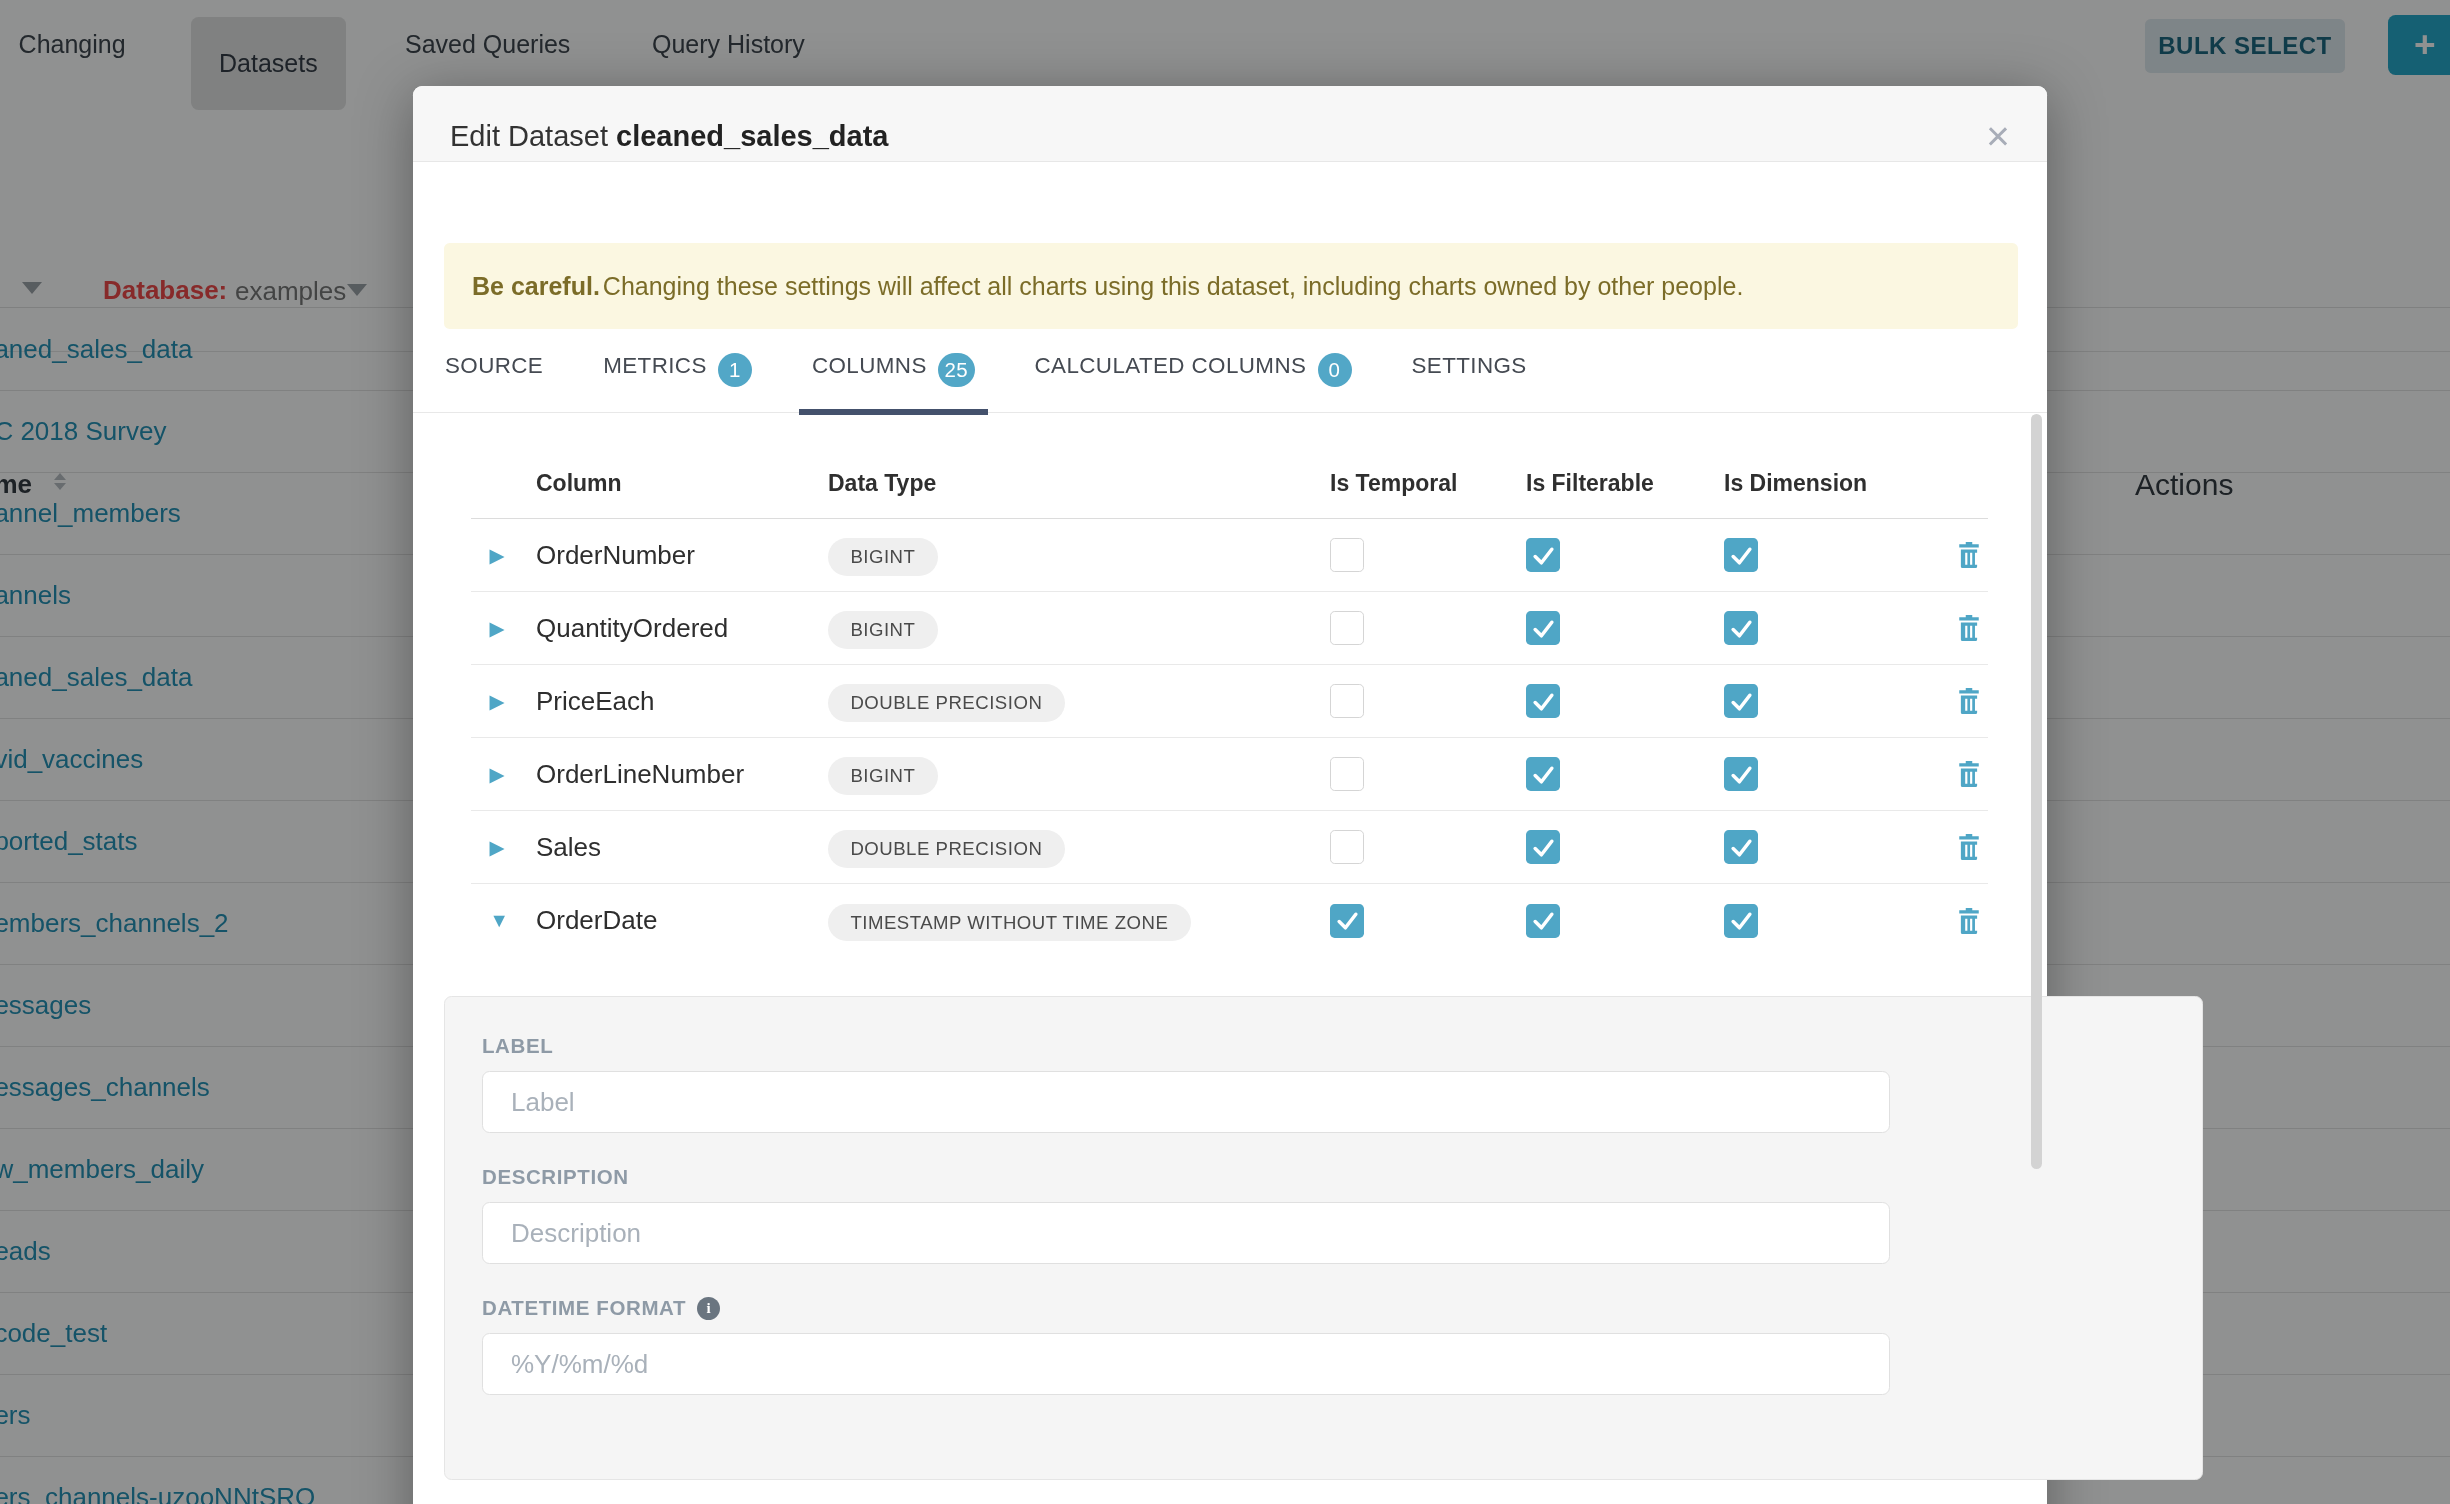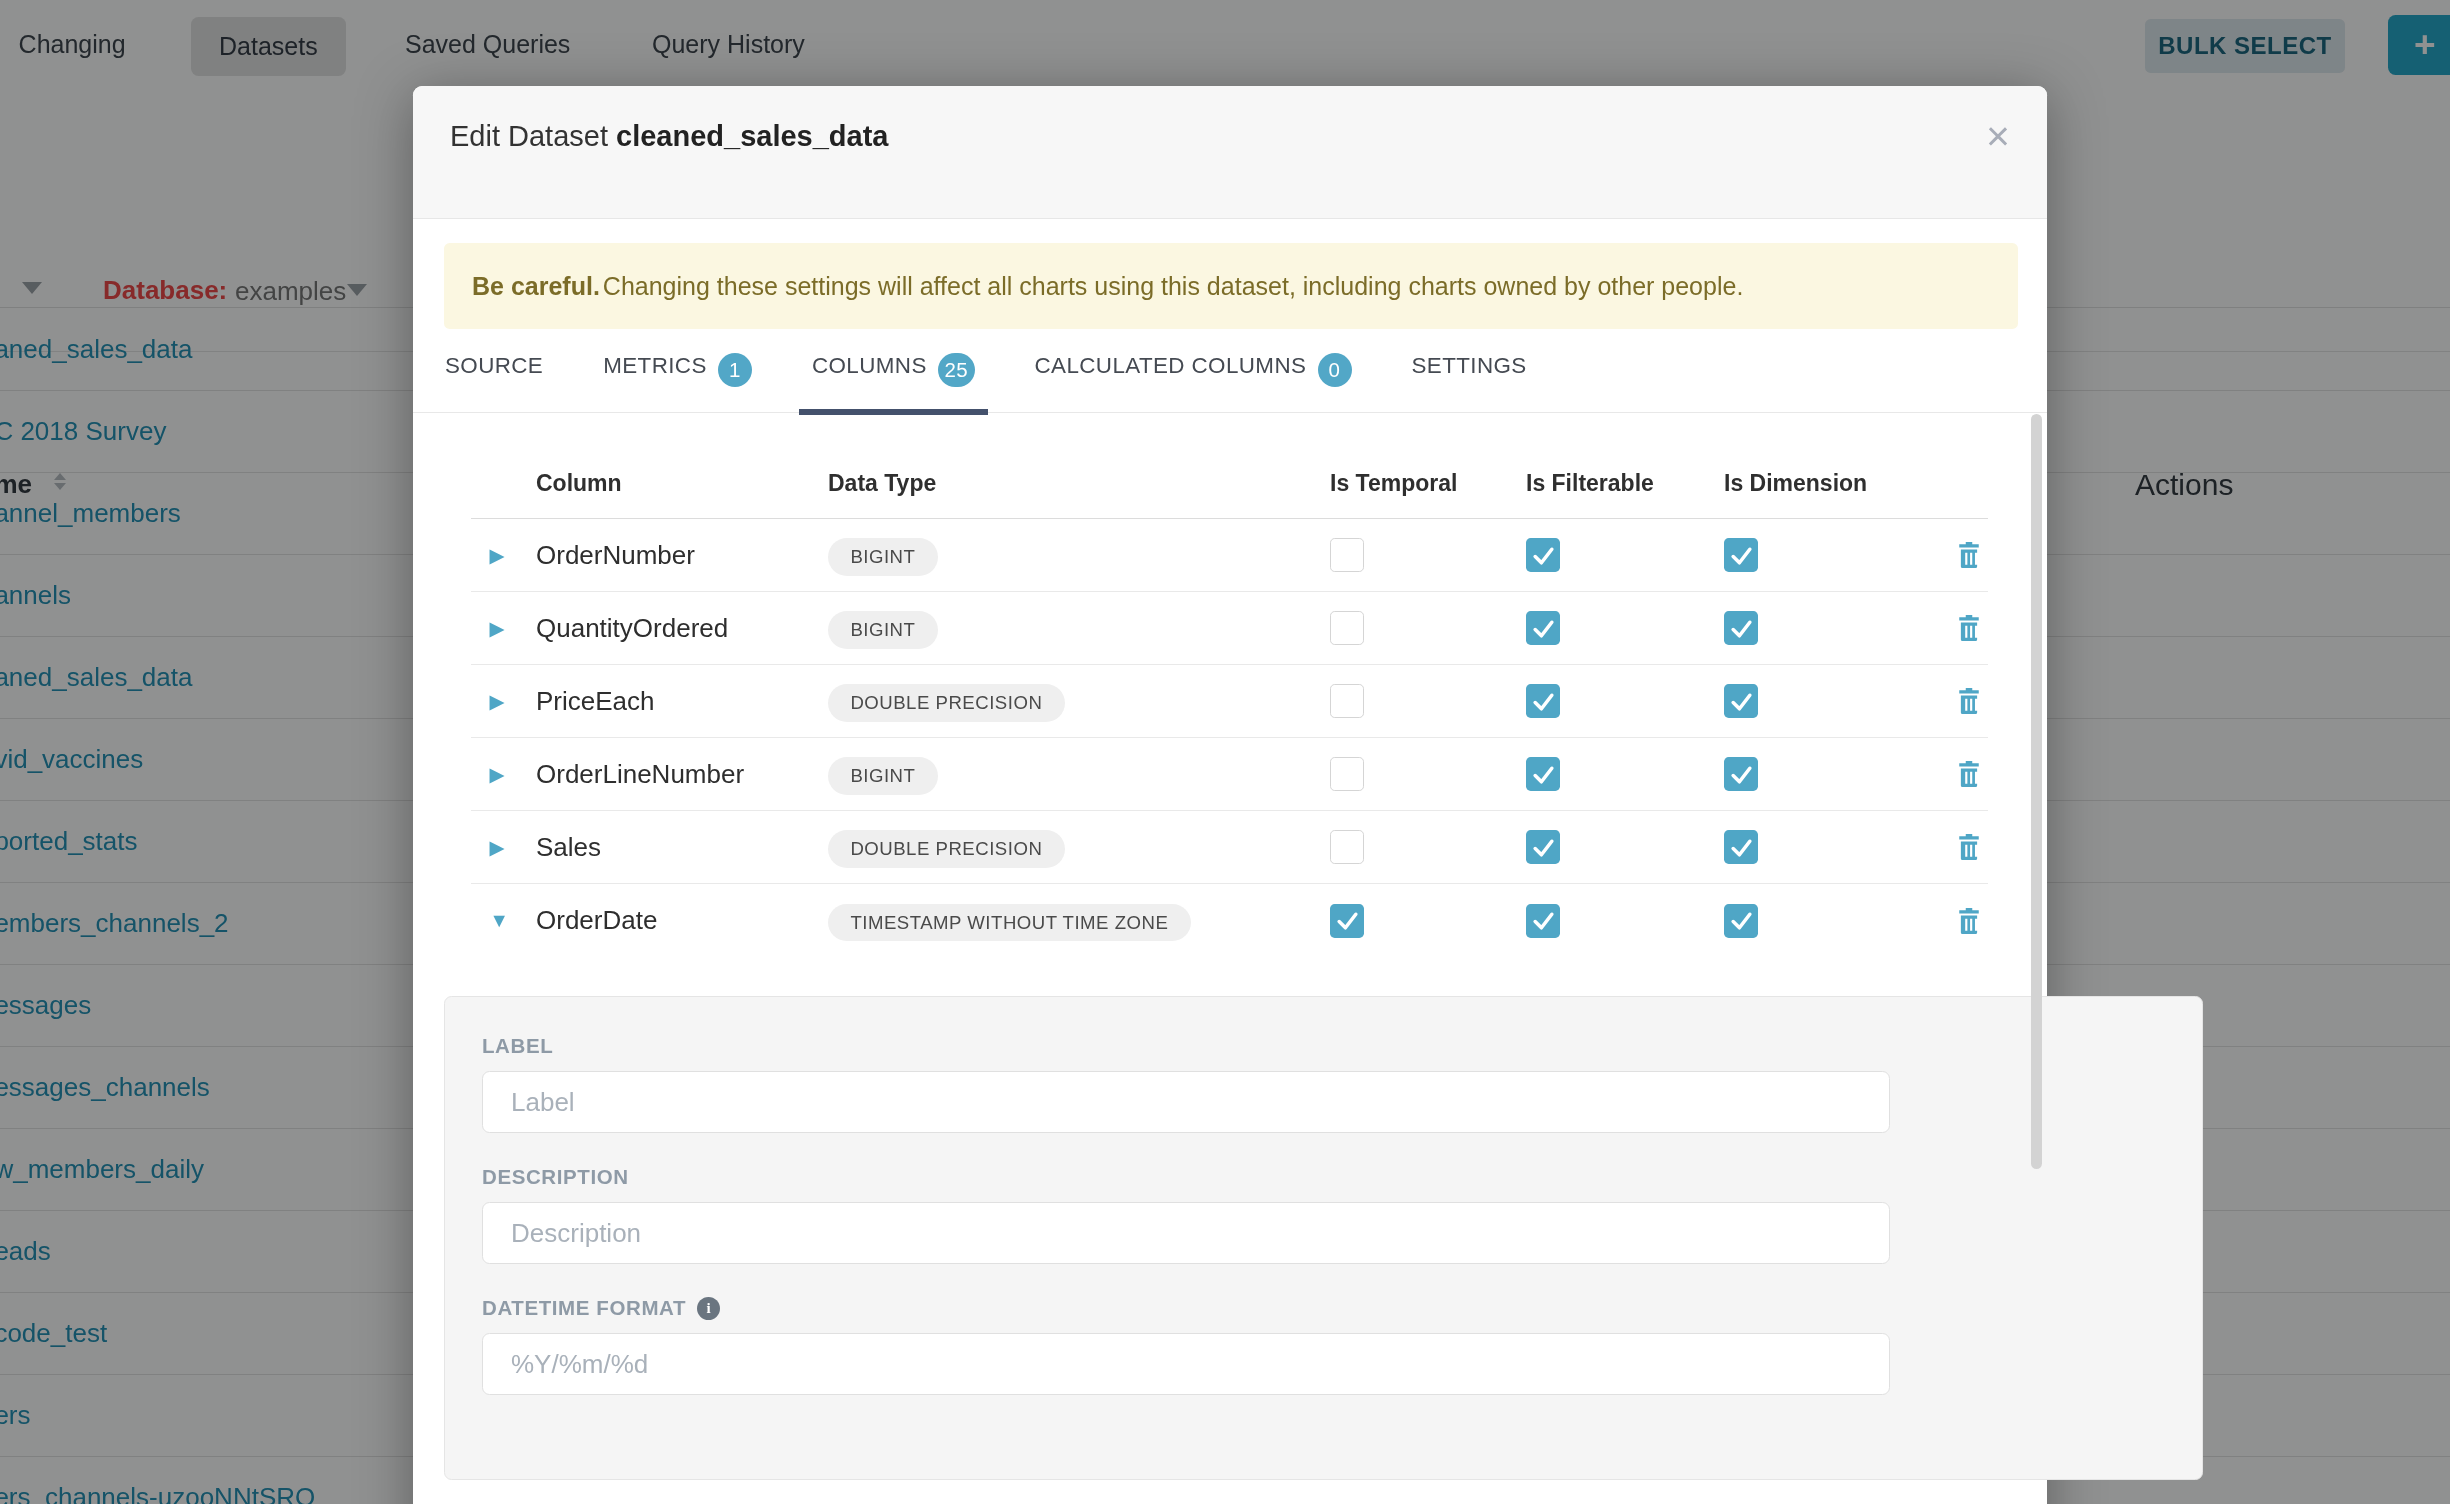--- a/index.html
+++ b/index.html
@@ -6,21 +6,21 @@
   body { background:#444; }
   .canvas {
     position:relative; width:2450px; height:1505px; overflow:hidden;
     background:#fff; font-family:"Liberation Sans", sans-serif;
   }
 
   
   .page { position:absolute; inset:0; background:#fff; }
   .topnav { position:absolute; left:0; top:0; width:100%; height:97px; }
   .nav-item { position:absolute; top:30px; font-size:25px; color:#3a4149; cursor:pointer; white-space:nowrap; }
-  .nav-item.active { top:17px; background:#e2e2e2; border-radius:7.5px; padding:15px 28px; color:#2f3640; }
+  .nav-item.active { top:17px; background:#e2e2e2; border-radius:7.5px; padding:32px 28px; color:#2f3640; }
   .bulk-select-btn {
     position:absolute; left:2145px; top:18.6px; width:200px; height:54px;
     background:#dfe9ee; border:none; border-radius:5.6px;
     color:#16637c; font-size:24px; font-weight:bold; letter-spacing:0.5px;
     font-family:"Liberation Sans",sans-serif; cursor:pointer;
   }
   .add-btn {
     position:absolute; left:2388px; top:15px; width:78px; height:60px;
     background:#20a7c9; border:none; border-radius:7.5px;
     color:#fff; font-size:37px; font-weight:bold; cursor:pointer; text-align:left; padding-left:26px;
@@ -48,21 +48,21 @@
   .bg-row { position:relative; width:100%; height:82px; border-bottom:0.9px solid #e2e2e2; }
   .bg-row a { position:absolute; left:-5.6px; top:25px; font-size:26px; color:#1f8fb4; text-decoration:none; cursor:pointer; white-space:nowrap; }
 
   
   .overlay { position:absolute; inset:0; background:rgba(8,10,12,0.45); }
   .modal {
     position:absolute; left:413px; top:86px; width:1634px; height:1492px;
     background:#fff; border-radius:9.3px 9.3px 0 0; box-shadow:0 9.3px 56px rgba(0,0,0,.35);
   }
   .modal-header {
-    position:relative; height:133px; background:#f7f7f7;
+    position:relative; height:76px; background:#f7f7f7;
     border-bottom:0.9px solid #e7e7e7; border-radius:9.3px 9.3px 0 0;
   }
   .modal-title { position:absolute; left:37px; top:34px; font-size:29px; color:#333; }
   .modal-title b { color:#222; }
   .modal-close {
     position:absolute; left:1559px; top:24px; width:52px; height:52px;
     background:none; border:none; font-size:41px; color:#a8adb8; cursor:pointer; line-height:52px;
     font-family:"Liberation Sans",sans-serif;
   }
 

